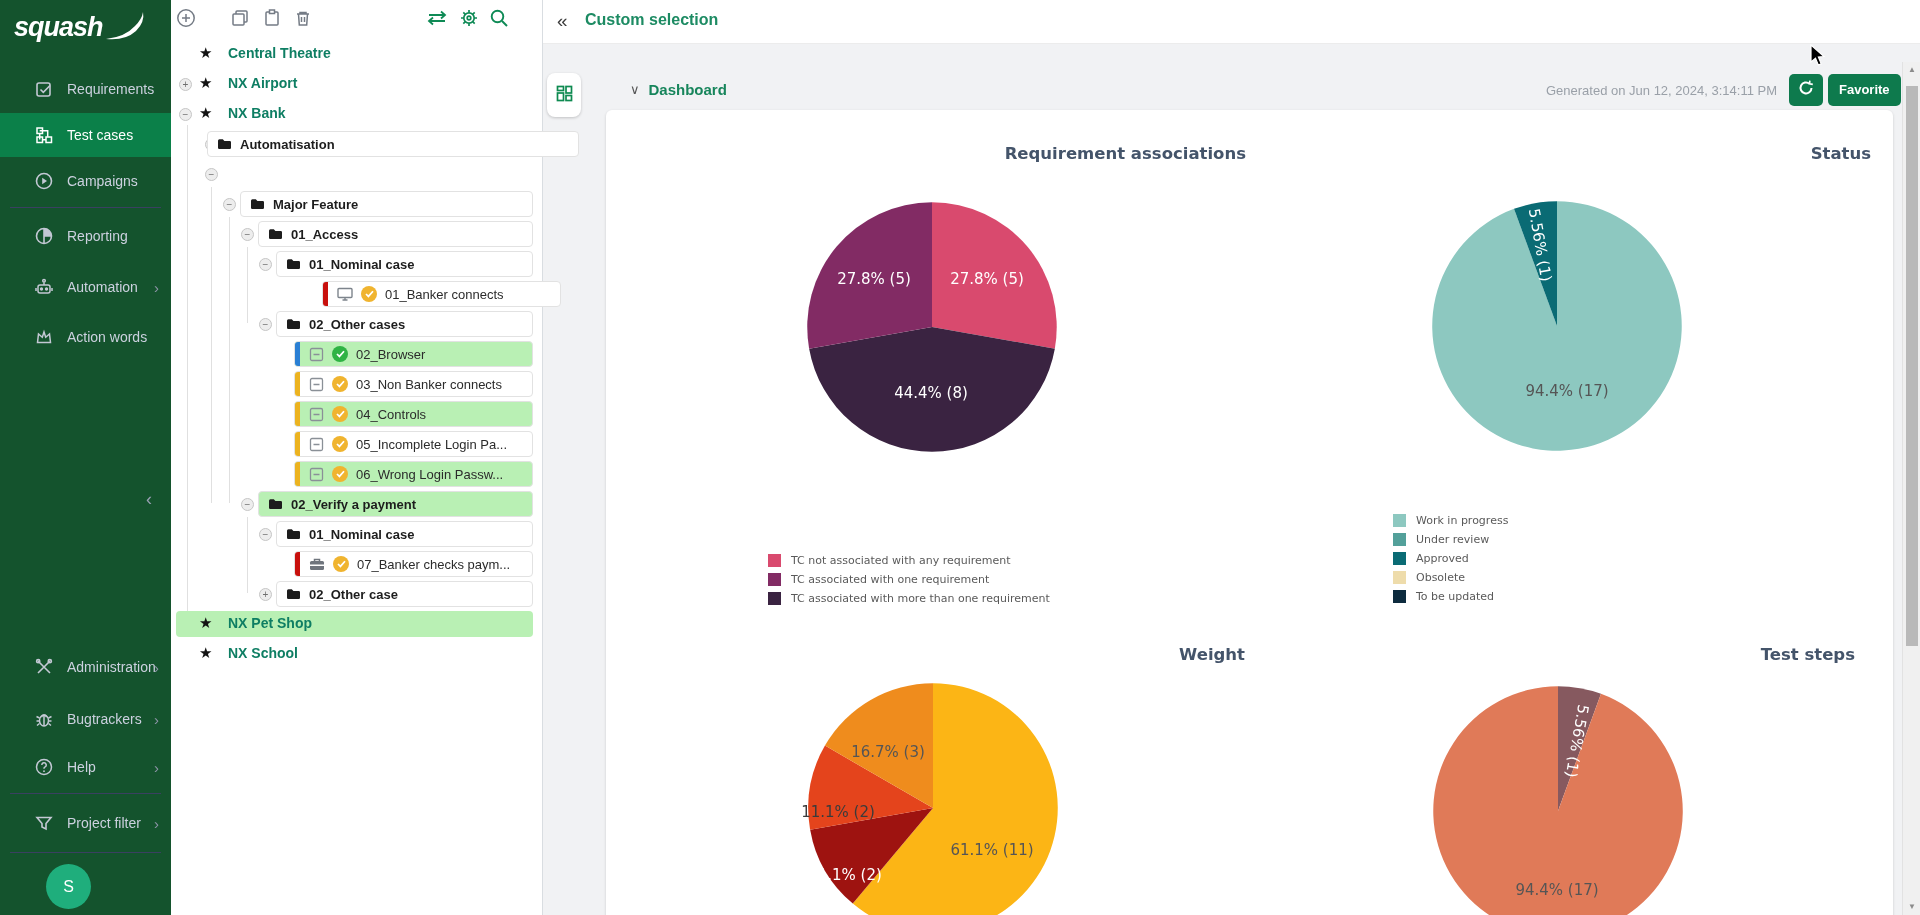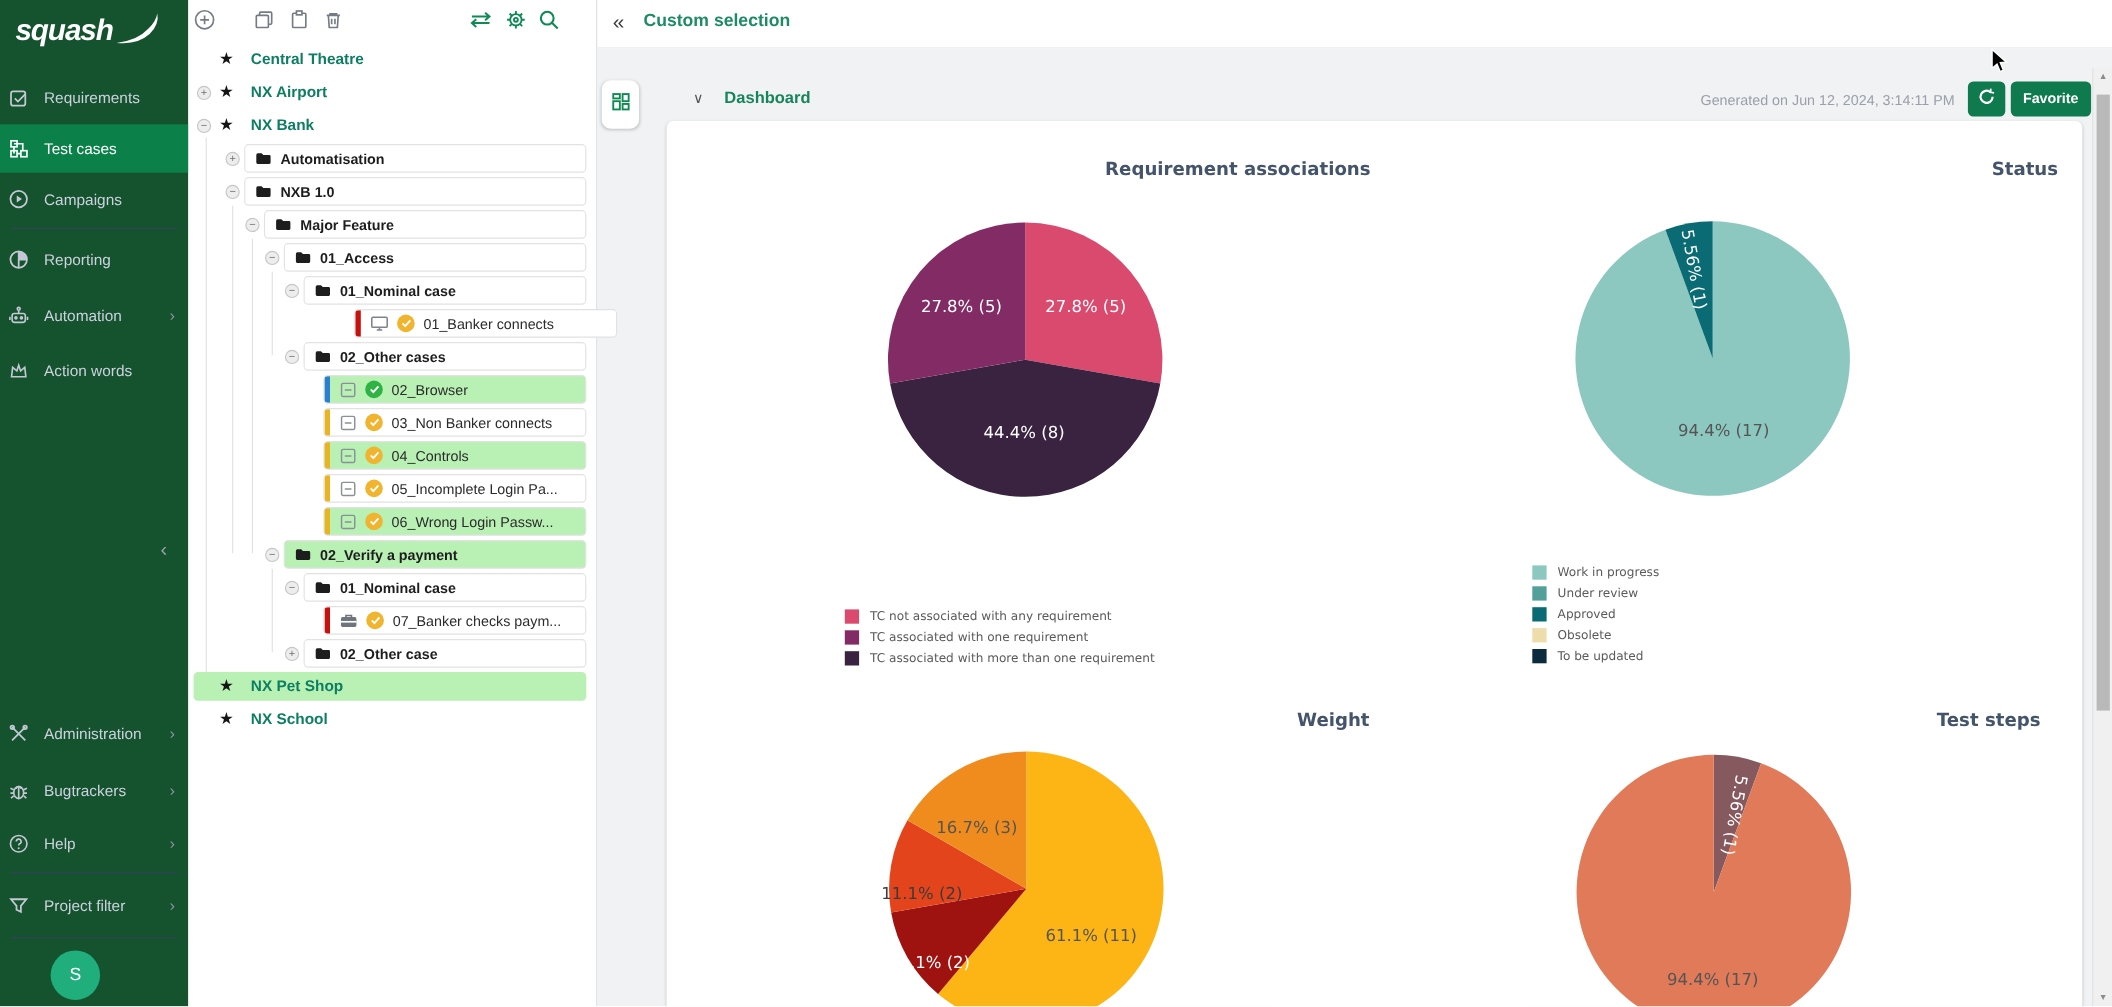--- a/index.html
+++ b/index.html
@@ -5,21 +5,21 @@
   * { box-sizing: border-box; margin: 0; padding: 0; }
   html,body { width:1920px; height:915px; }
   body { font-family:"Liberation Sans",sans-serif; background:#fff; overflow:hidden; }
   #app { position:relative; width:1920px; height:915px; overflow:hidden; background:#fff; }
 
   
   #sidebar { position:absolute; left:0; top:0; width:171px; height:915px; background:#14532d; z-index:5; }
   .logo { position:absolute; left:0; top:0; width:171px; height:54px; display:flex; align-items:center; padding-left:14px; }
   .logo-text { color:#fff; font-style:italic; font-weight:bold; font-size:27px; letter-spacing:-1px; }
   .logo-swoosh { margin-left:2px; }
-  .nav-item { position:absolute; left:0; width:171px; height:44px; display:flex; align-items:center; gap:13px; padding-left:7px; color:#ccd1df; font-size:14px; cursor:pointer; }
+  .nav-item { position:absolute; left:0; width:171px; height:44px; display:flex; align-items:center; gap:13px; padding-left:34px; color:#ccd1df; font-size:14px; cursor:pointer; }
   .nav-item.selected { background:#0b8049; color:#fff; }
   .nav-item .chev { position:absolute; right:12px; color:#8e94a8; font-size:15px; }
   .nav-icon { width:20px; height:20px; flex:0 0 20px; }
   .nav-icon svg { display:block; }
   .side-divider { position:absolute; left:10px; width:151px; height:1px; background:#3a4061; }
   .side-collapse { position:absolute; left:146px; top:489px; color:#9aa0b4; font-size:18px; cursor:pointer; }
   .avatar { position:absolute; left:46px; top:864px; width:45px; height:45px; border-radius:50%; background:#1fae7c; color:#fff; display:flex; align-items:center; justify-content:center; font-size:16px; cursor:pointer; }
 
   
   #treepanel { position:absolute; left:171px; top:0; width:372px; height:915px; background:#fff; border-right:1px solid #d9dde1; z-index:4; }
@@ -40,21 +40,21 @@
   .badge svg { display:block; }
 
   
   #main-header { position:absolute; left:543px; top:0; width:1377px; height:44px; background:#fff; border-bottom:1px solid #ececec; }
   .back-btn { position:absolute; left:14px; top:10px; font-size:19px; color:#3c3c3c; cursor:pointer; }
   .page-title { position:absolute; left:42px; top:11px; font-size:16px; font-weight:bold; color:#1d8b63; }
   #main-bg { position:absolute; left:543px; top:44px; width:1377px; height:871px; background:#f1f2f4; }
   .dash-tab { position:absolute; left:547px; top:73px; width:34px; height:44px; background:#fff; border-radius:8px; box-shadow:0 1px 3px rgba(0,0,0,.2); display:flex; align-items:center; justify-content:center; cursor:pointer; z-index:3; }
   .dash-row { position:absolute; left:630px; top:81px; display:flex; align-items:center; gap:9px; cursor:pointer; z-index:3; }
   .dash-chev { font-size:13px; color:#555; }
-  .dash-label { font-size:15px; font-weight:bold; color:#17855b;margin-left:10px; }
+  .dash-label { font-size:15px; font-weight:bold; color:#17855b; }
   .generated { position:absolute; top:83px; right:143px; font-size:13px; color:#9aa0a8; z-index:3; }
   .btn-refresh { position:absolute; left:1789px; top:74px; width:34px; height:32px; background:#0e7a4d; border-radius:5px; display:flex; align-items:center; justify-content:center; cursor:pointer; z-index:3; }
   .btn-favorite { position:absolute; left:1828px; top:74px; height:32px; background:#0e7a4d; border-radius:5px; color:#fff; font-size:13px; font-weight:bold; line-height:32px; padding:0 11px; cursor:pointer; z-index:3; }
   #card { position:absolute; left:606px; top:110px; width:1287px; height:830px; background:#fff; border-radius:6px; box-shadow:0 1px 3px rgba(0,0,0,.16); z-index:1; }
 
   .chart-title { position:absolute; font-family:"DejaVu Sans",sans-serif; font-size:16.5px; font-weight:bold; color:#44546a; z-index:2; }
   .pie { position:absolute; width:262px; height:262px; z-index:2; }
   .pie path { cursor:pointer; }
   .plbl { position:absolute; transform:translate(-50%,-50%); font-family:"DejaVu Sans",sans-serif; font-size:15px; color:#555; white-space:nowrap; z-index:2; }
   .plbl.light { color:#fff; }
@@ -270,39 +270,31 @@
           <span class="star">★</span>
           <span class="plabel">NX Airport</span>
         </div>
         <div class="trow" style="top: 101px;">
           <span class="expander" style="left:8px">−</span>
           <span class="star">★</span>
           <span class="plabel">NX Bank</span>
         </div>
         <div class="trow" style="top: 131px;">
           <span class="expander" style="left:34px">+</span>
-          <div class="ncard" style="left:51px; width:311px">
+          <div class="ncard" style="left:36px; width:372px">
             <span style="display:flex">
               <svg width="15" height="12" viewBox="0 0 15 12">
                 <path d="M1 2.8 Q1 1.3 2.4 1.3 H5.8 L7.4 3 H12.8 Q14 3 14 4.2 V9.8 Q14 11 12.8 11 H2.2 Q1 11 1 9.8 Z" fill="#1d1d1d"></path>
               </svg>
             </span>
             <span class="flabel">Automatisation</span>
           </div>
         </div>
         <div class="trow" style="top: 161px;">
           <span class="expander" style="left:34px">−</span>
-          <div class="ncard" style="left:51px; width:311px">
-            <span style="display:flex">
-              <svg width="15" height="12" viewBox="0 0 15 12">
-                <path d="M1 2.8 Q1 1.3 2.4 1.3 H5.8 L7.4 3 H12.8 Q14 3 14 4.2 V9.8 Q14 11 12.8 11 H2.2 Q1 11 1 9.8 Z" fill="#1d1d1d"></path>
-              </svg>
-            </span>
-            <span class="flabel">NXB 1.0</span>
-          </div>
         </div>
         <div class="trow" style="top: 191px;">
           <span class="expander" style="left:52px">−</span>
           <div class="ncard" style="left:69px; width:293px">
             <span style="display:flex">
               <svg width="15" height="12" viewBox="0 0 15 12">
                 <path d="M1 2.8 Q1 1.3 2.4 1.3 H5.8 L7.4 3 H12.8 Q14 3 14 4.2 V9.8 Q14 11 12.8 11 H2.2 Q1 11 1 9.8 Z" fill="#1d1d1d"></path>
               </svg>
             </span>
             <span class="flabel">Major Feature</span>

